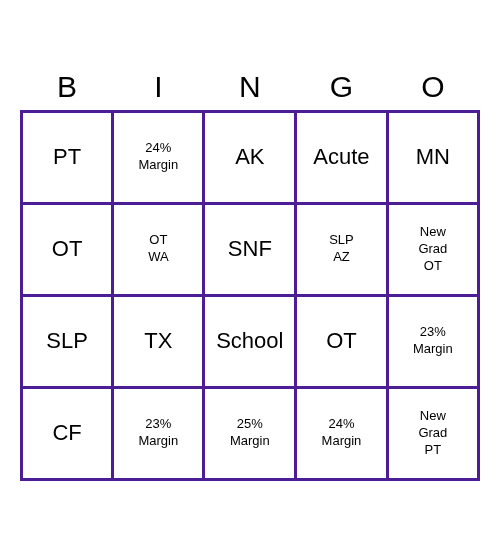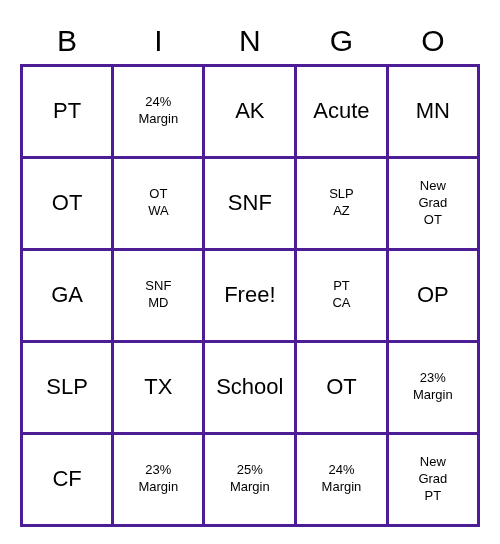--- a/index.html
+++ b/index.html
@@ -96,37 +96,20 @@
           </td>
           <td>
             <span class="cell-text-small">SLP<br>AZ</span>
           </td>
           <td>
             <span class="cell-text-small">New<br>Grad<br>OT</span>
           </td>
         </tr>
         <tr>
           <td>
-            <span class="cell-text">GA</span>
-          </td>
-          <td>
-            <span class="cell-text-small">SNF<br>MD</span>
-          </td>
-          <td>
-            <span class="cell-text">Free!</span>
-          </td>
-          <td>
-            <span class="cell-text-small">PT<br>CA</span>
-          </td>
-          <td>
-            <span class="cell-text">OP</span>
-          </td>
-        </tr>
-        <tr>
-          <td>
             <span class="cell-text">SLP</span>
           </td>
           <td>
             <span class="cell-text">TX</span>
           </td>
           <td>
             <span class="cell-text">School</span>
           </td>
           <td>
             <span class="cell-text">OT</span>

